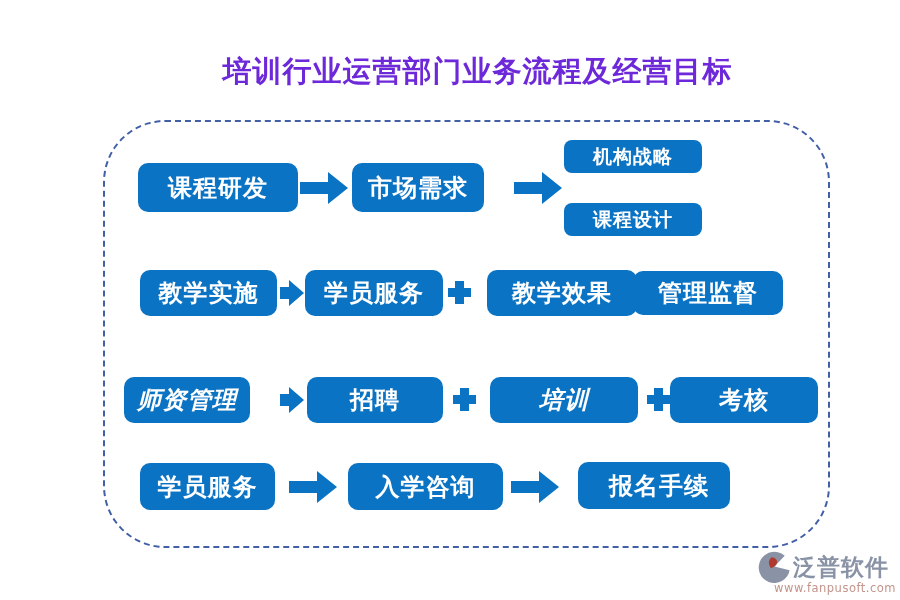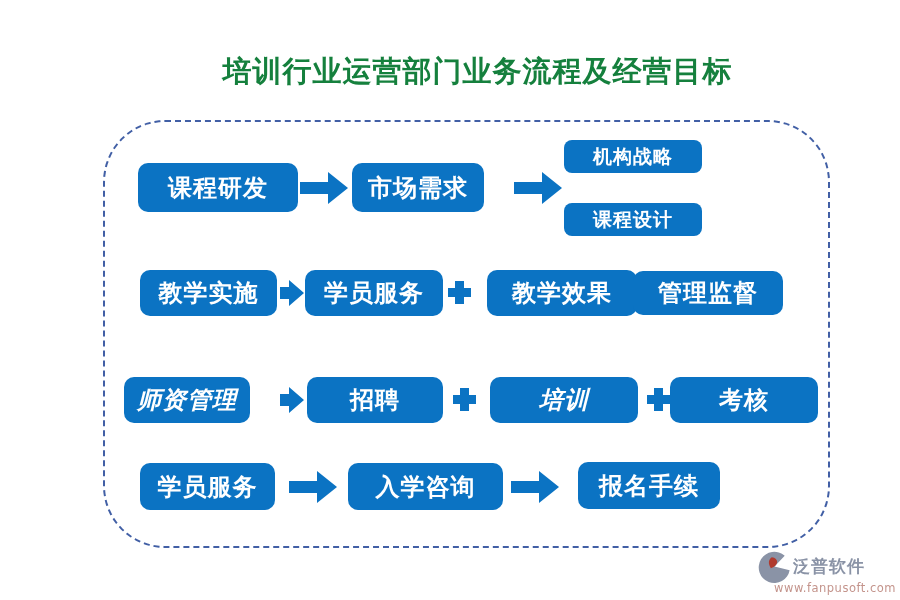--- a/index.html
+++ b/index.html
@@ -2,41 +2,41 @@
 <html><head>
 <meta charset="utf-8">
 <style>
   html,body{margin:0;padding:0;background:#ffffff;}
   .stage{
     position:relative;width:900px;height:600px;background:#ffffff;overflow:hidden;
     font-family:"DejaVu Serif","Liberation Serif",serif;
   }
   .title{
     position:absolute;left:120px;top:52px;width:715px;text-align:center;
-    font-size:29px;font-weight:bold;color:#15803d;letter-spacing:1px;
+    font-size:29px;font-weight:bold;color:#6d28d9;letter-spacing:1px;
   }
   .frame{
     position:absolute;left:103px;top:120px;width:727px;height:428px;
     border:2px dashed #415fa5;border-radius:62px;box-sizing:border-box;
   }
   .box{
     position:absolute;background:#0b73c3;border-radius:10px;
     display:flex;align-items:center;justify-content:center;
     color:#ffffff;font-weight:bold;font-size:24px;letter-spacing:1px;
   }
   .box.small{font-size:19px;border-radius:8px;}
   .arrow{position:absolute;}
   .arrow svg{display:block;}
   .plus{position:absolute;width:23px;height:23px;}
   .plus::before{content:"";position:absolute;left:0;top:7px;width:23px;height:9px;background:#0b73c3;}
   .plus::after{content:"";position:absolute;left:7px;top:0;width:9px;height:23px;background:#0b73c3;}
   .watermark{position:absolute;left:758px;top:550px;width:138px;height:46px;}
   .wm-row{display:flex;align-items:center;}
   .wm-icon{width:33px;height:33px;flex:0 0 auto;}
-  .wm-brand{font-size:17px;font-weight:bold;color:#8a93a6;letter-spacing:1px;line-height:1;margin-left:2px;}
+  .wm-brand{font-size:23px;font-weight:bold;color:#8a93a6;letter-spacing:1px;line-height:1;margin-left:2px;}
   .wm-url{font-size:11.5px;color:#c4948c;text-align:right;margin-top:-2px;letter-spacing:0.5px;
           font-family:"DejaVu Sans","Liberation Sans",sans-serif;}
 </style>
 </head>
 <body>
 
 <div class="stage">
 
   <div class="title">培训行业运营部门业务流程及经营目标</div>
 
@@ -86,21 +86,21 @@
     <svg width="48" height="36" viewBox="0 0 48 36">
         <polygon points="0,12 28,12 28,2 48,18 28,34 28,24 0,24" fill="#0b73c3"></polygon>
       </svg>
   </div>
   <div class="box" style="left:348px;top:463px;width:155px;height:47px;">入学咨询</div>
   <div class="arrow" style="left:511px;top:469px;">
     <svg width="48" height="36" viewBox="0 0 48 36">
         <polygon points="0,12 28,12 28,2 48,18 28,34 28,24 0,24" fill="#0b73c3"></polygon>
       </svg>
   </div>
-  <div class="box" style="left:578px;top:462px;width:142px;height:47px;">报名手续</div>
+  <div class="box" style="left:578px;top:462px;width:142px;height:47px;padding-left:10px;">报名手续</div>
 
   <div class="watermark">
     <div class="wm-row">
       <span class="wm-icon">
         <svg width="33" height="33" viewBox="0 0 36 36">
           <path d="M18,18 L26,4 A17,17 0 1,0 35,18 Z" fill="#8a93a6" transform="rotate(14 18 18)"></path>
           <path d="M15,8 C23,9 23,17 14,20 C11,15 11,11 15,8 Z" fill="#b03a2e"></path>
         </svg>
       </span>
       <span class="wm-brand">泛普软件</span>

